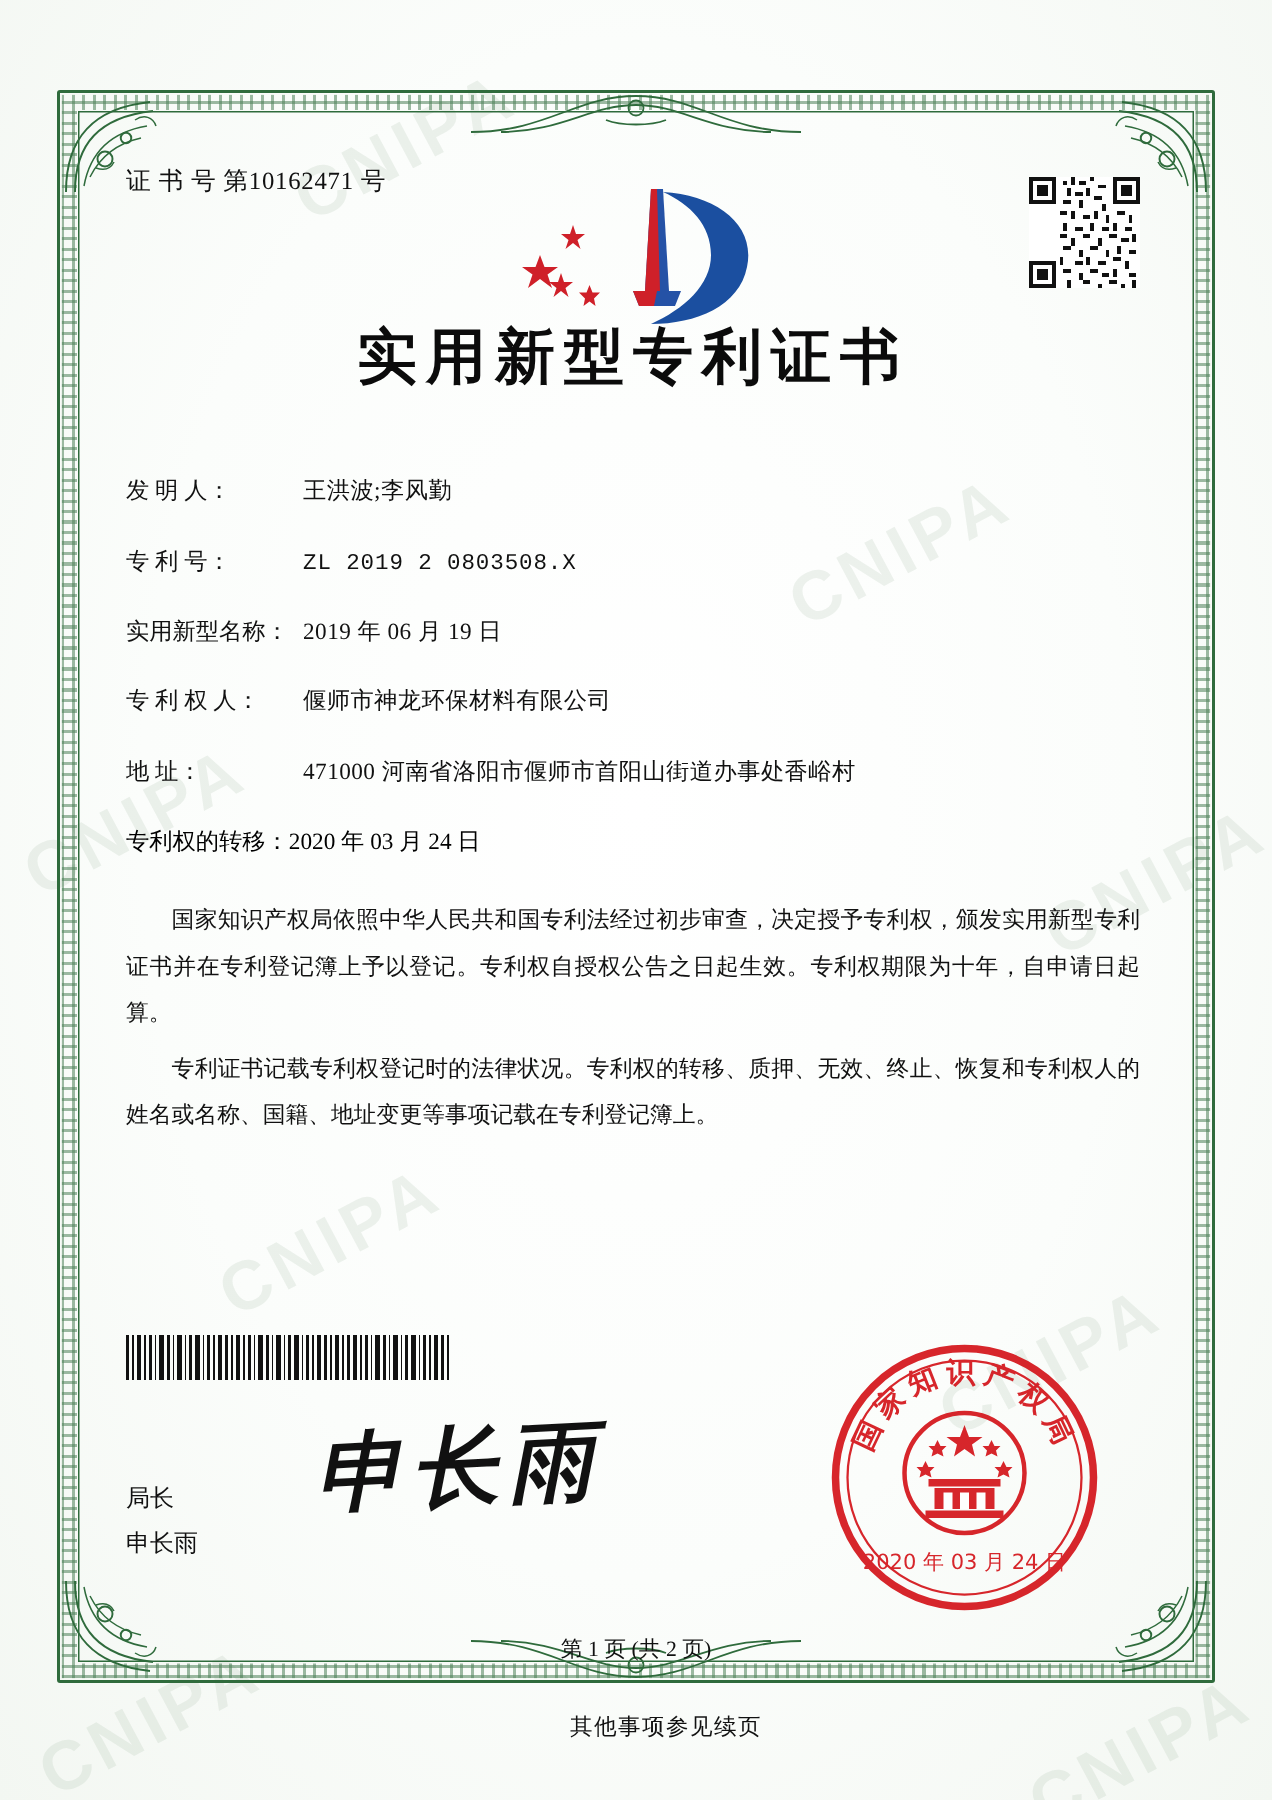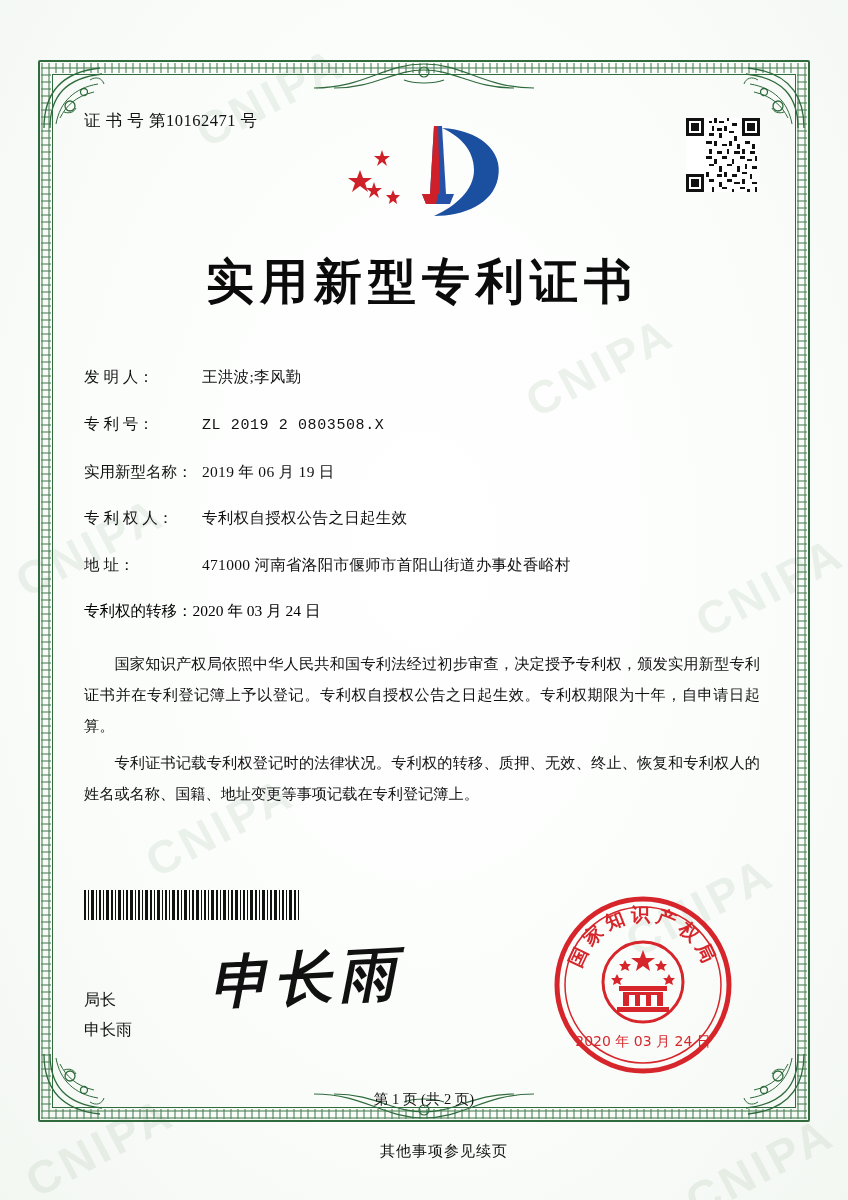--- a/index.html
+++ b/index.html
@@ -82,25 +82,25 @@
   .cert-no{
     font-size:16.5px;color:#111;letter-spacing:.5px;
     font-family:"Liberation Serif",serif;
   }
 
   .logo-wrap{position:absolute;left:50%;top:14px;transform:translateX(-50%);}
   .qr{position:absolute;right:0px;top:8px;width:74px;height:74px;}
 
   .title{
     text-align:center;
-    font-size:48px;
+    font-size:40px;
     font-weight:700;
     letter-spacing:6px;
     color:#0b0b0b;
-    margin-top:118px;
+    margin-top:78px;
     font-family:"DejaVu Sans","Liberation Sans",sans-serif;
   }
 
   .fields{margin-top:52px;}
   .frow{
     display:flex;
     align-items:baseline;
     font-size:15.5px;
     color:#111;
     margin-bottom:25px;
@@ -365,21 +365,21 @@
         <div class="fvalue mono">ZL 2019 2 0803508.X</div>
       </div>
 
       <div class="frow">
         <div class="flabel">实用新型名称：</div>
         <div class="fvalue">2019 年 06 月 19 日</div>
       </div>
 
       <div class="frow">
         <div class="flabel">专 利 权 人：</div>
-        <div class="fvalue">专利权自授权公告之日起生效</div>
+        <div class="fvalue">偃师市神龙环保材料有限公司</div>
       </div>
 
       <div class="frow">
         <div class="flabel">地        址：</div>
         <div class="fvalue">471000 河南省洛阳市偃师市首阳山街道办事处香峪村</div>
       </div>
 
       <div class="tworow">
         <div class="tw-l">
           <span>专利权的转移：</span>

